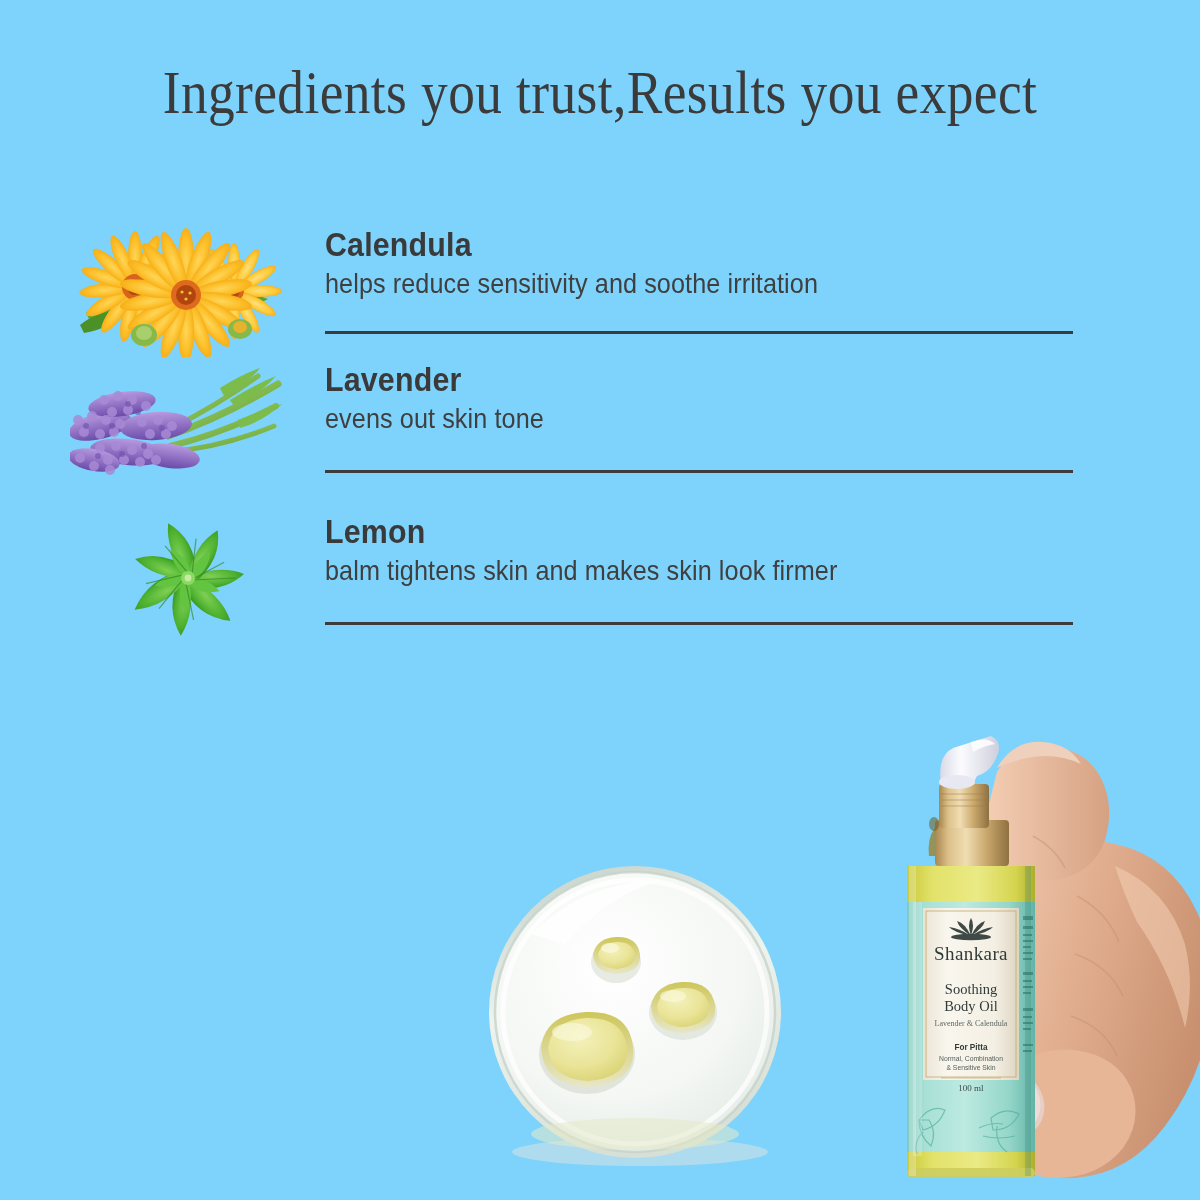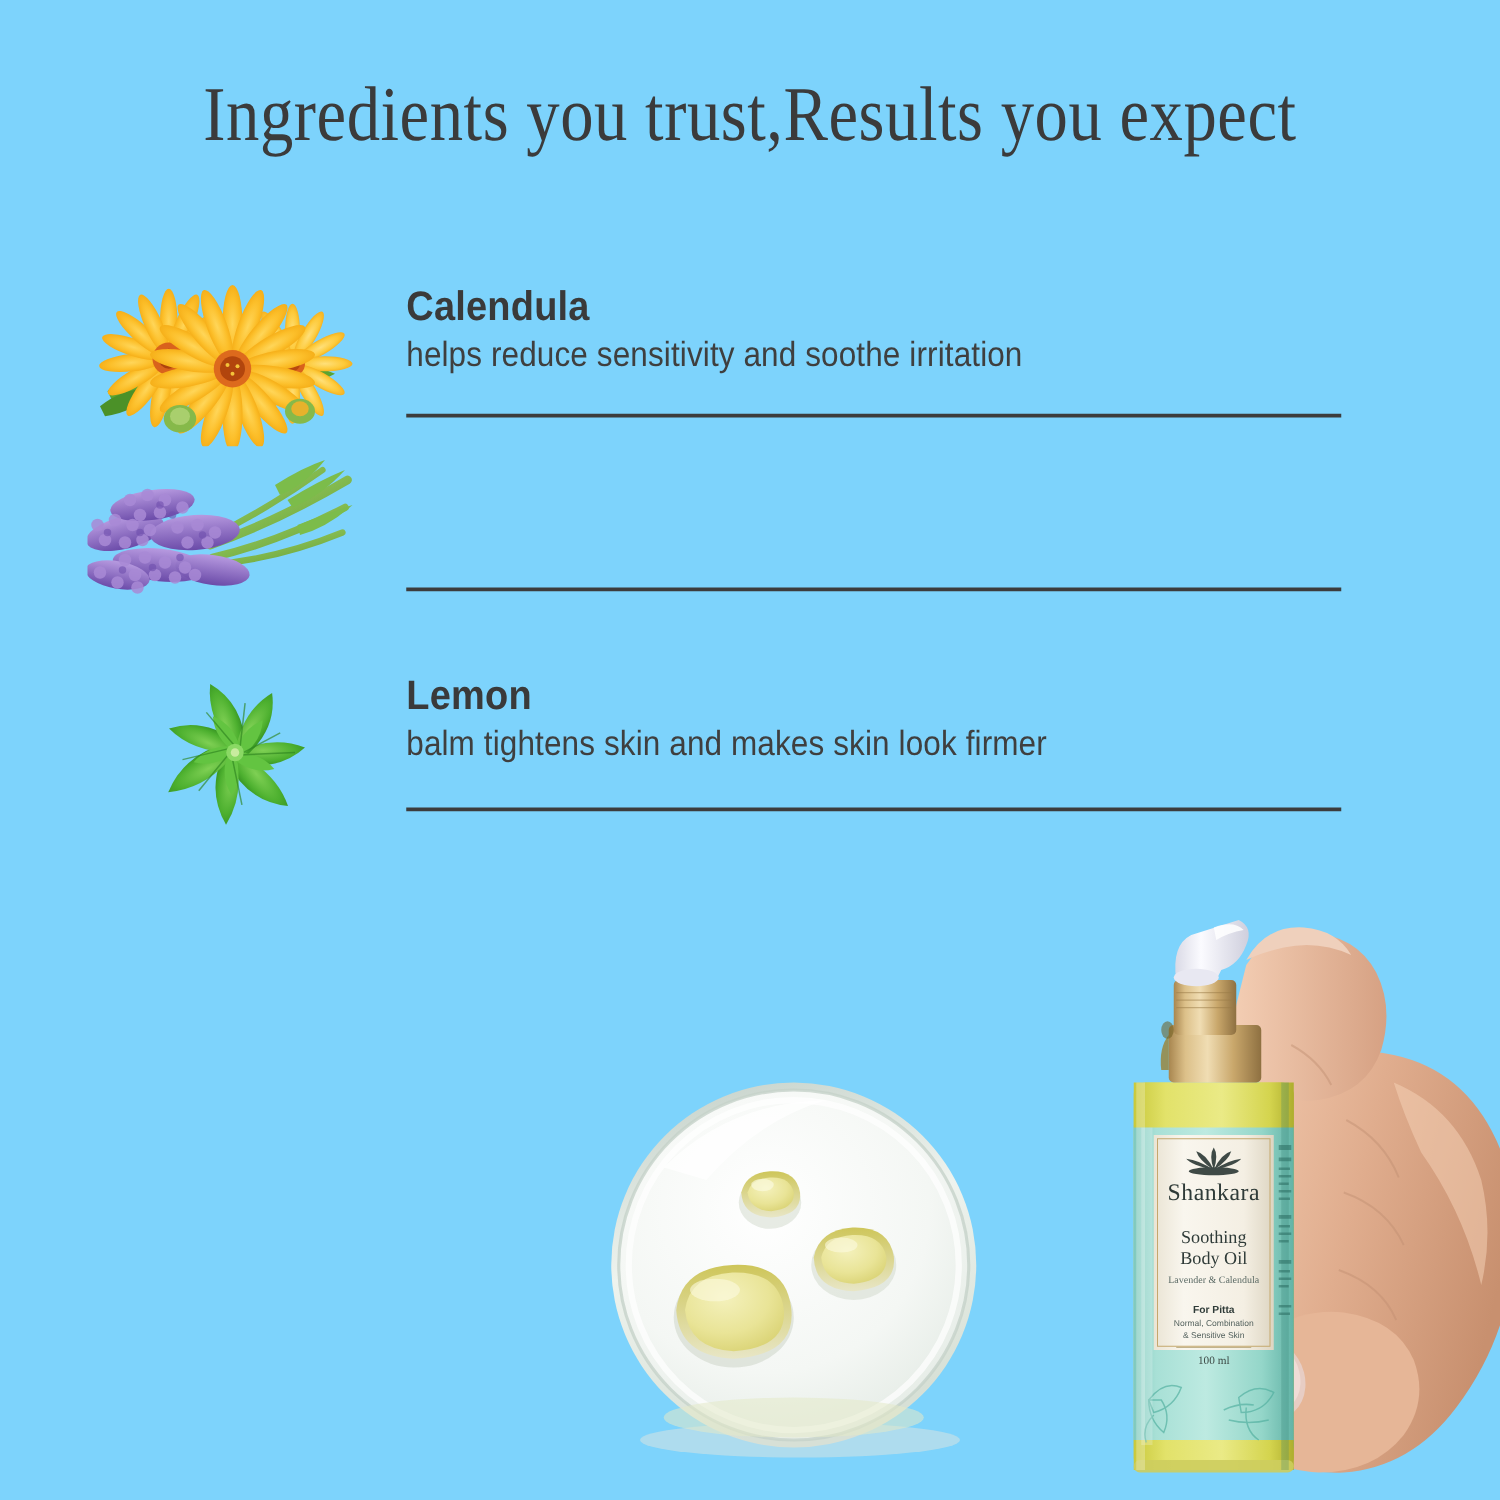--- a/index.html
+++ b/index.html
@@ -37,21 +37,21 @@
 
   
   .ing-row {
     position: absolute;
     left: 70px;
     width: 1010px;
     height: 140px;
   }
   .ing-row.r0 { top: 186px; margin-top: 39px; }
   .ing-row.r1 { top: 360px; }
-  .ing-row.r2 { top: 536px; }
+  .ing-row.r2 { top: 512px; }
 
   .ing-thumb {
     position: absolute;
     left: 0;
     top: 0;
     width: 240px;
     height: 132px;
   }
   .ing-text {
     position: absolute;
@@ -307,20 +307,24 @@
               <circle cx="58" cy="44" r="3"></circle>
             <circle cx="68" cy="52" r="3"></circle>
               <circle cx="52" cy="94" r="3"></circle>
               <circle cx="74" cy="86" r="3"></circle>
             <circle cx="92" cy="68" r="3"></circle>
               <circle cx="28" cy="96" r="3"></circle>
           </g>
         </g>
       </svg>
     </div>
+    <div class="ing-text">
+      <div class="ing-name">Lavender</div>
+      <div class="ing-desc">evens out skin tone</div>
+    </div>
     <div class="ing-rule"></div>
   </div>
 
   <div class="ing-row r2">
     <div class="ing-thumb">
       <svg width="240" height="132" viewBox="0 0 240 132">
         <defs>
           <radialGradient id="leafG" cx="40%" cy="35%" r="75%">
             <stop offset="0%" stop-color="#7fd054"></stop>
             <stop offset="60%" stop-color="#4db02f"></stop>

